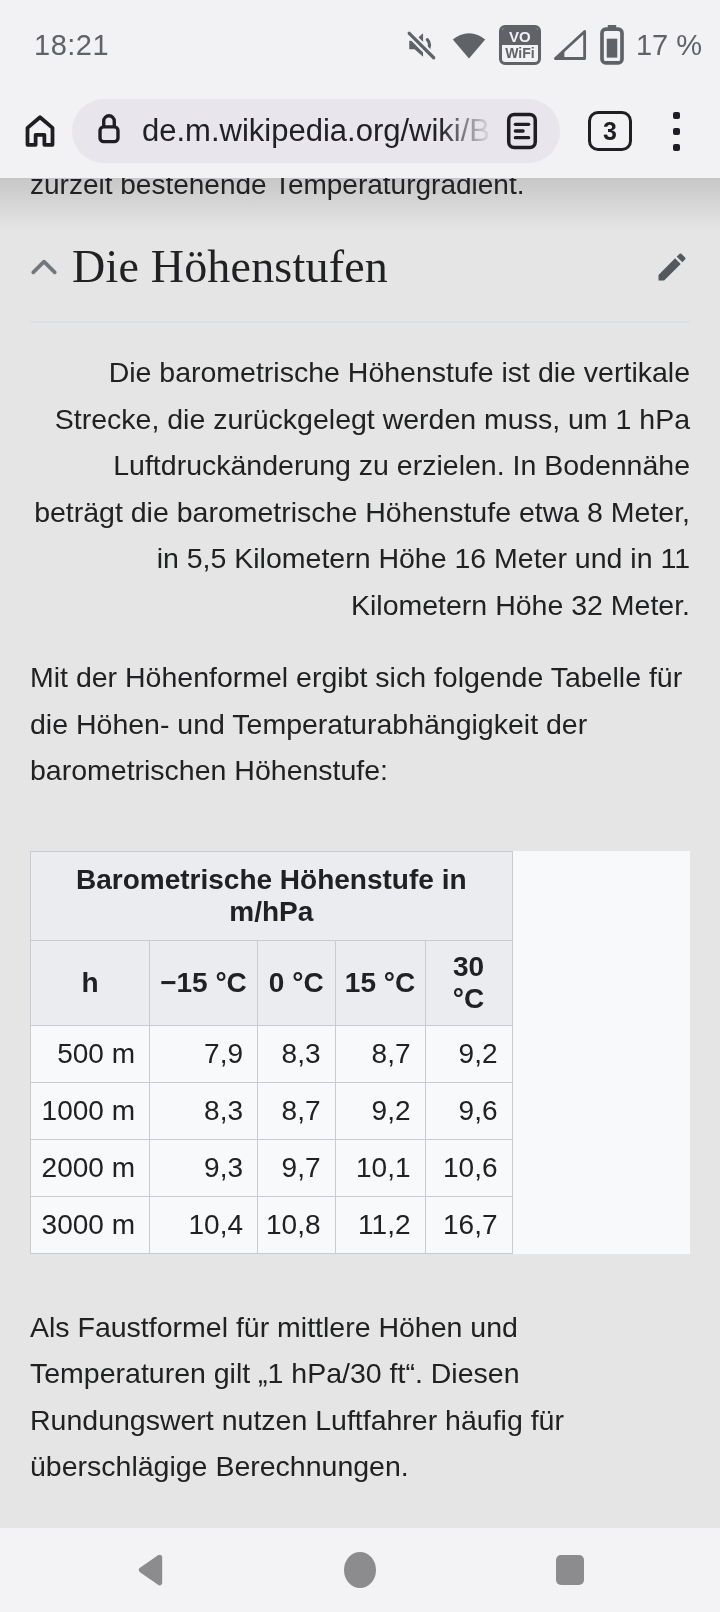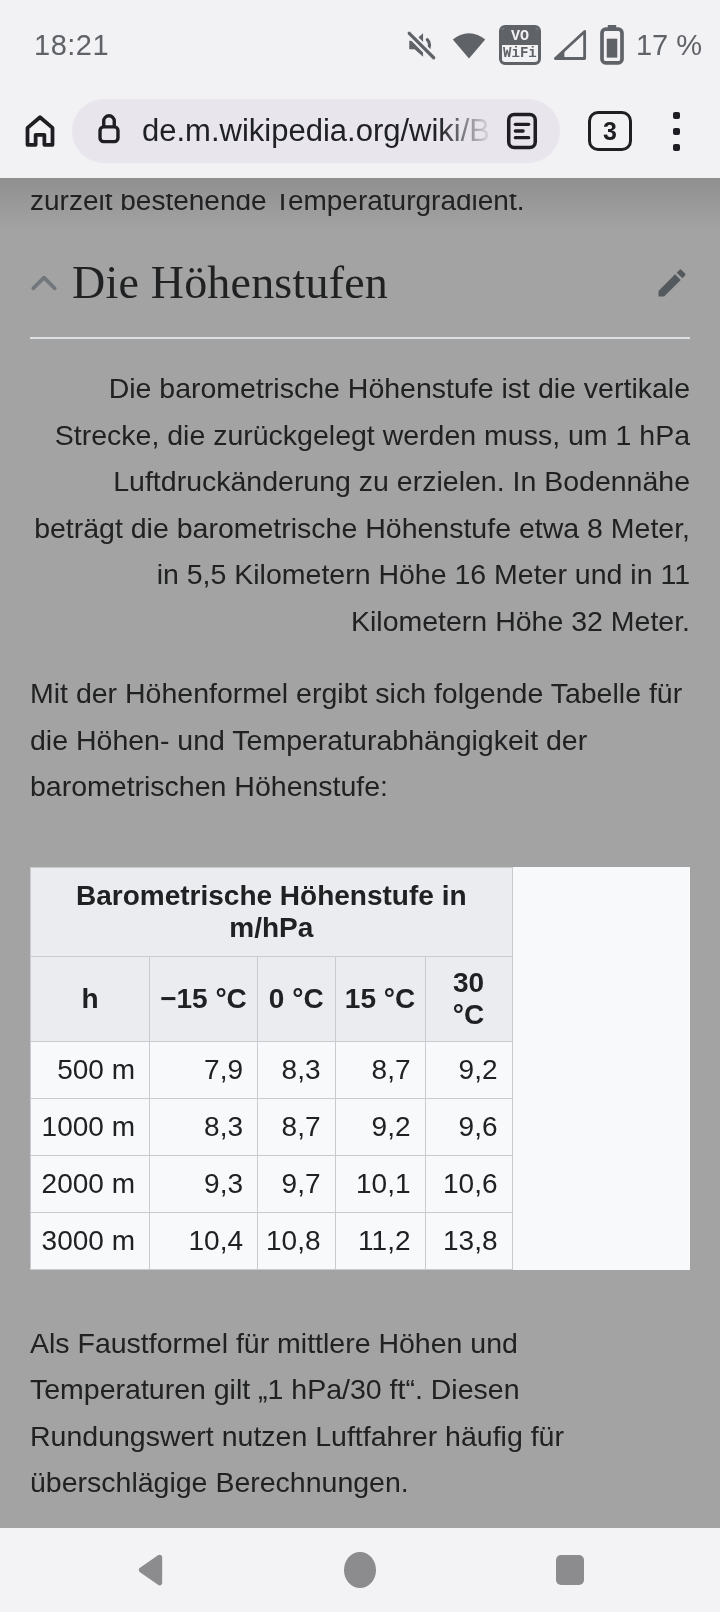--- a/index.html
+++ b/index.html
@@ -1,30 +1,30 @@
 <!DOCTYPE html>
 <html><head>
 <meta charset="utf-8">
 <style>
   * { margin:0; padding:0; box-sizing:border-box; }
   html,body { background:#ffffff; }
   body { font-family:"Liberation Sans","DejaVu Sans",sans-serif; }
-  .screen { width:720px; height:1612px; position:relative; overflow:hidden; background:#a3a3a3; }
+  .screen { width:720px; height:1612px; position:relative; overflow:hidden; background:#e5e5e5; }
 
   
   .status-bar {
     height:90px; background:#f2f1f4; display:flex; align-items:center;
     justify-content:space-between; padding:0 18px 0 34px; color:#5f6368;
   }
   .status-time { font-size:29px; letter-spacing:.5px; }
   .status-right { display:flex; align-items:center; gap:11px; }
   .status-right svg { display:block; }
   .vowifi-badge {
     width:42px; height:40px; border:3px solid #5f6368; border-radius:6px;
-    overflow:hidden; display:flex; flex-direction:column; background:#f2f1f4;font-family:Liberation Mono, monospace;
+    overflow:hidden; display:flex; flex-direction:column; background:#f2f1f4;
   }
   .vowifi-top { background:#5f6368; color:#f2f1f4; font-size:15px; font-weight:bold;
     text-align:center; line-height:17px; height:17px; }
   .vowifi-bottom { color:#5f6368; font-size:14px; font-weight:bold; text-align:center; line-height:17px; }
   .battery-percent { font-size:29px; }
 
   
   .toolbar {
     height:88px; background:#f2f1f4; display:flex; align-items:center;
     padding:0 18px 6px 14px; position:relative; z-index:6;
@@ -45,21 +45,21 @@
   .tab-count { font-size:25px; font-weight:bold; color:#1f1f23; }
   .menu-dots { display:flex; flex-direction:column; gap:9px; align-items:center; width:40px; }
   .menu-dots span { width:7px; height:7px; background:#1f1f23; border-radius:2px; display:block; }
 
   .toolbar-shadow {
     position:absolute; left:0; right:0; top:178px; height:52px; z-index:5; pointer-events:none;
     background:linear-gradient(to bottom, rgba(40,40,46,.16), rgba(40,40,46,0));
   }
 
   
-  .content { padding:16px 30px; color:#202122; }
+  .content { padding:0 30px; color:#202122; }
   .clipped-line-wrap { height:30px; overflow:hidden; }
   .clipped-line { font-size:28px; line-height:46px; margin-top:-16px; color:#202122; }
 
   .section-header { display:flex; align-items:center; margin-top:32px; }
   .section-chevron { color:#72777d; margin-right:14px; display:flex; }
   .section-title {
     flex:1; font-family:"Liberation Serif","DejaVu Serif",serif; font-weight:400;
     font-size:46px; color:#202122; letter-spacing:.2px;
   }
   .edit-icon { color:#54595d; display:flex; }
@@ -229,21 +229,21 @@
           <td class="t-cell">9,3</td>
           <td class="t-cell">9,7</td>
           <td class="t-cell">10,1</td>
           <td class="t-cell">10,6</td>
         </tr>
         <tr>
           <td class="t-cell">3000 m</td>
           <td class="t-cell">10,4</td>
           <td class="t-cell">10,8</td>
           <td class="t-cell">11,2</td>
-          <td class="t-cell">13,8</td>
+          <td class="t-cell">16,7</td>
         </tr>
       </tbody>
         </table>
     </div>
 
     <p class="para para-3">Als Faustformel für mittlere Höhen und Temperaturen gilt „1 hPa/30 ft“. Diesen Rundungswert nutzen Luftfahrer häufig für überschlägige Berechnungen.</p>
   </div>
 
   <div class="nav-bar">
     <span class="nav-btn">

